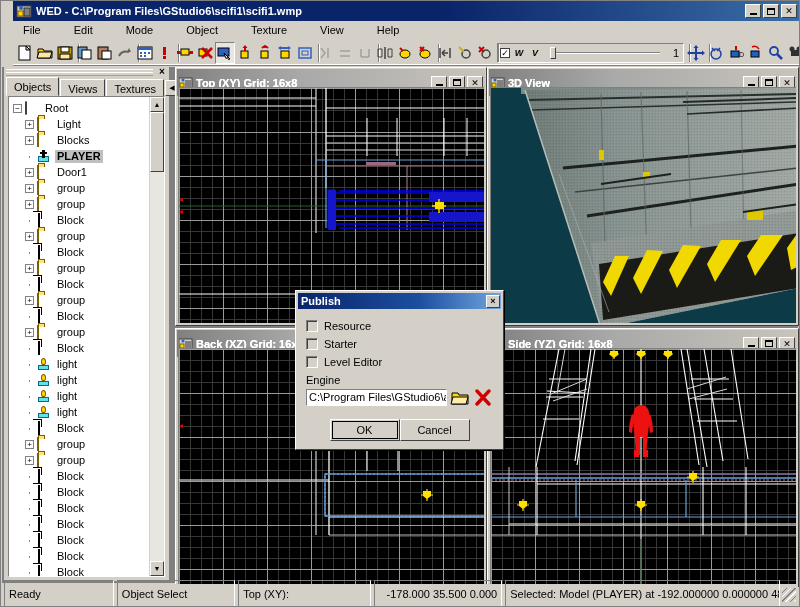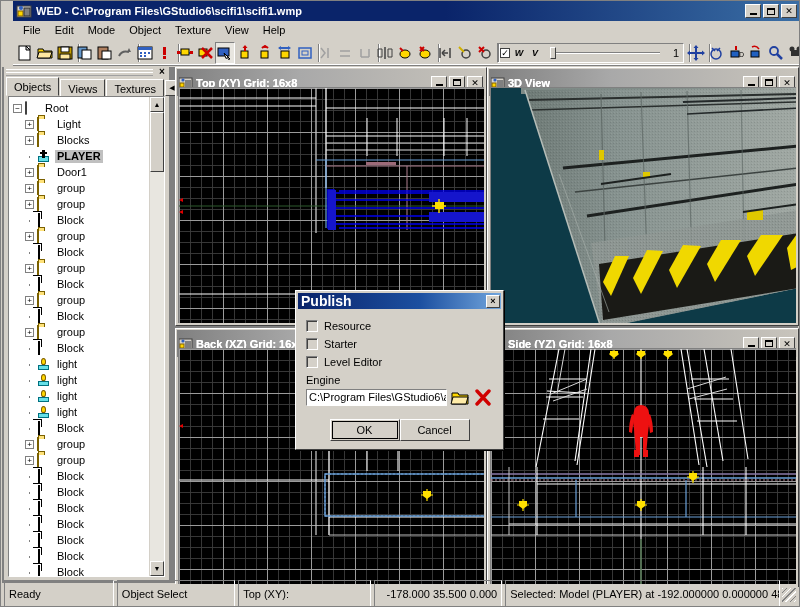--- a/index.html
+++ b/index.html
@@ -52,20 +52,21 @@
     font-family:"Liberation Sans", sans-serif; font-size:9px; color:#000;}
   .minglyph { width:7px; height:2px; background:#000; margin-top:5px;}
   .maxglyph { width:8px; height:7px; border:1px solid #000; border-top-width:2px;}
 
   
   #menubar {
     height: 19px; background: #d4d0c8;
     display: flex; align-items: center;
     padding-left: 3px;
     border-bottom: 1px solid #d4d0c8;
+    gap: 19px;
   }
   .menu-item {
     padding: 2px 7px; font-size: 11px; color: #000;
     line-height: 14px;
   }
 
   
   #toolbar {
     height: 26px; background: #d4d0c8;
     display: flex; align-items: center;
@@ -316,21 +317,21 @@
     border-top:1px solid #fff; border-left:1px solid #fff;
     border-right:1px solid #404040; border-bottom:1px solid #404040;
     box-shadow: 1px 1px 0 #000;
   }
   #publish-titlebar {
     height:16px; margin:2px;
     background: linear-gradient(to right, #0a246a 0%, #1c4fa0 60%, #72a6dd 100%);
     display:flex; align-items:center; padding-left:3px;
   }
   #publish-title {
-    font-size:14px; font-weight:bold; color:#fff; flex:1 1 auto;
+    font-size:11px; font-weight:bold; color:#fff; flex:1 1 auto;
   }
   .dlg-close {
     width:14px;height:13px;margin-right:1px;
     background:#d4d0c8;
     border-top:1px solid #fff;border-left:1px solid #fff;
     border-right:1px solid #404040;border-bottom:1px solid #404040;
     display:flex;align-items:center;justify-content:center;
     font-size:9px;font-weight:bold;color:#000;line-height:10px;
   }
   .dlg-body { padding: 6px 10px 0 10px; }

